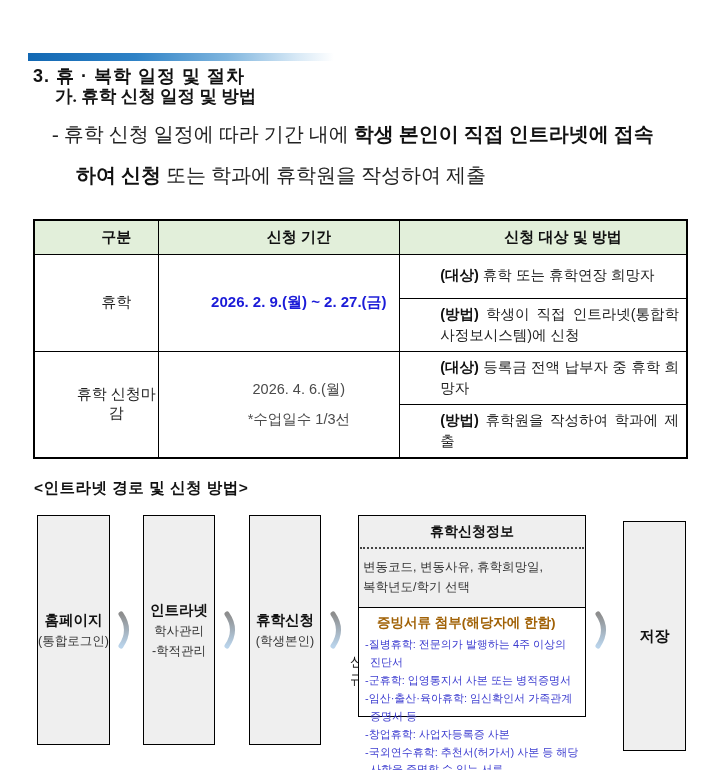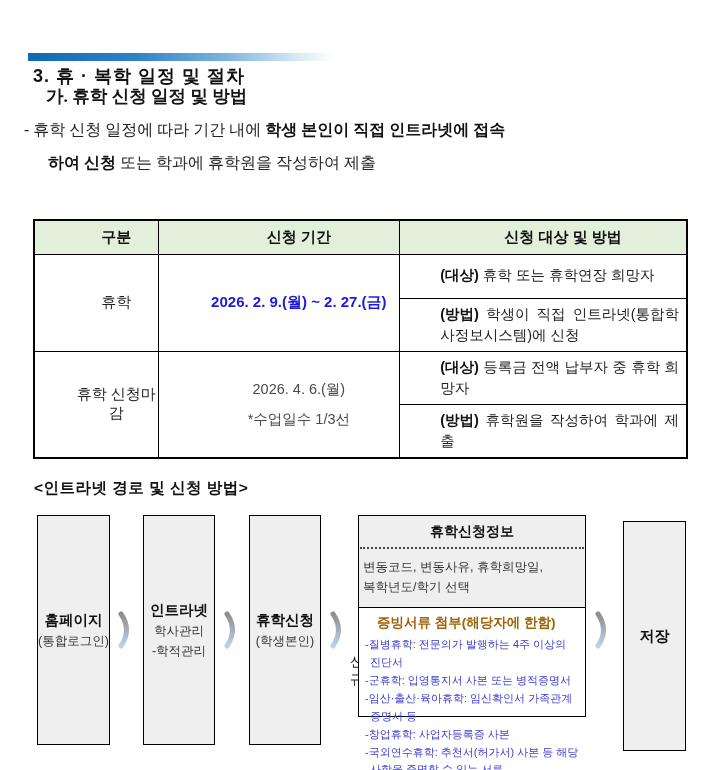--- a/index.html
+++ b/index.html
@@ -15,27 +15,27 @@
     position:absolute; left:33px; top:16px;
     font-size:18px; font-weight:bold; letter-spacing:1px; color:#111;margin-top:48px;
   }
   .title-bar {
     position:absolute; left:28px; top:53px; width:306px; height:8px;
     background:linear-gradient(to right,#1268b3 0%,#2e82c6 35%,#7fb5de 65%,#d8e9f6 88%,#ffffff 100%);
   }
 
   
   .section-heading {
-    position:absolute; left:46px; top:84px;
+    position:absolute; left:55px; top:84px;
     font-size:17.5px; font-weight:bold; color:#151515;
     font-family:"Liberation Serif","DejaVu Serif",serif;
   }
   .bullet {
-    position:absolute; left:24px; top:114px; width:645px;
-    font-size:16px; line-height:2.05; color:#222;
+    position:absolute; left:52px; top:114px; width:645px;
+    font-size:20px; line-height:2.05; color:#222;
     font-family:"Liberation Serif","DejaVu Serif",serif;
   }
   .bullet b { color:#111; }
   .wrap-indent { display:inline-block; width:24px; }
 
   
   .sched-table {
     position:absolute; left:33px; top:219px; width:655px;
     border-collapse:collapse; border:2px solid #000;
     table-layout:fixed; font-size:14.5px;

